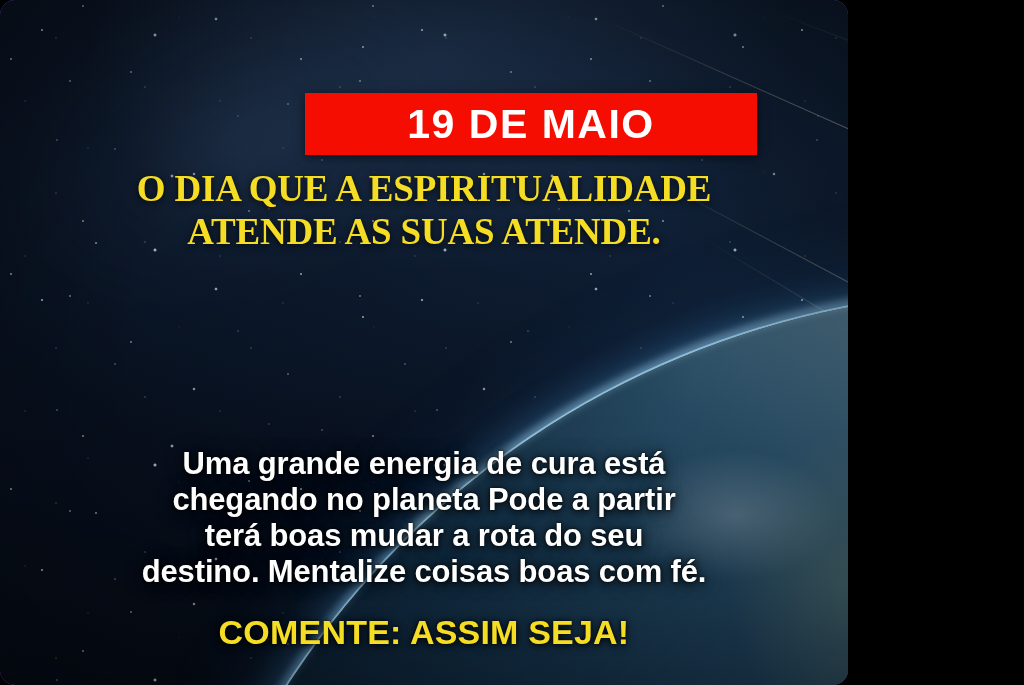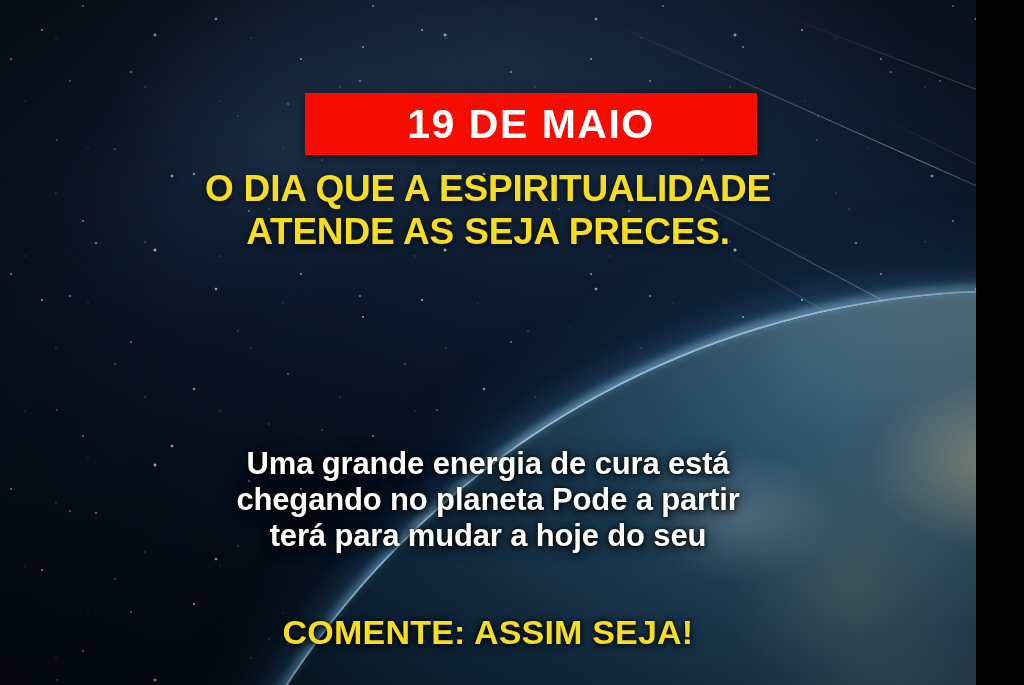--- a/index.html
+++ b/index.html
@@ -8,25 +8,26 @@
     padding: 0;
     background: #000;
   }
   body {
     font-family: "Liberation Sans", sans-serif;
   }
 
   
   .poster {
     position: relative;
-    width: 976px;
+    width: 848px;
     height: 685px;
     overflow: hidden;
     background: #8b5cf6;
     user-select: none;
+    border-radius: 15px;
   }
 
   
   .space {
     position: absolute;
     inset: 0;
     background:
       radial-gradient(ellipse 60% 45% at 52% 8%, rgba(40,62,92,0.55) 0%, rgba(10,18,32,0) 70%),
       radial-gradient(ellipse 120% 70% at 78% 26%, rgba(22,44,72,0.60) 0%, rgba(6,11,20,0) 72%),
       linear-gradient(175deg, #0a1322 0%, #081120 42%, #050a14 100%);
@@ -244,21 +245,21 @@
     position: absolute;
     left: 0;
     right: 0;
     top: 167px;
     color: #f5dd24;
     font-size: 37px;
     font-weight: 700;
     line-height: 1.17;
     letter-spacing: -0.2px;
     text-shadow: 0 2px 7px rgba(0,0,0,0.75);
-    font-family: Liberation Sans, sans-serif;
+    font-family: Liberation Serif, serif;
   }
   .headline .hl-line { display: block; white-space: nowrap; }
 
   
   .body-copy {
     position: absolute;
     left: 0;
     right: 0;
     top: 446px;
     color: #ffffff;
@@ -318,25 +319,26 @@
   <div class="vignette"></div>
 
   <div class="content">
 
     <div class="date-banner">
       <span class="date-banner-text">19 DE MAIO</span>
     </div>
 
     <div class="headline">
       <span class="hl-line">O DIA QUE A ESPIRITUALIDADE</span>
-      <span class="hl-line">ATENDE AS SEJA PRECES.</span>
+      <span class="hl-line">ATENDE AS SUAS ATENDE.</span>
     </div>
 
     <div class="body-copy">
       <span class="bc-line">Uma grande energia de cura está</span>
       <span class="bc-line">chegando no planeta Pode a partir</span>
-      <span class="bc-line">terá para mudar a hoje do seu</span>
+      <span class="bc-line">terá boas mudar a rota do seu</span>
+      <span class="bc-line">destino. Mentalize coisas boas com fé.</span>
     </div>
 
     <div class="cta">COMENTE: ASSIM SEJA!</div>
 
   </div>
 </div>
 
 </body></html>

